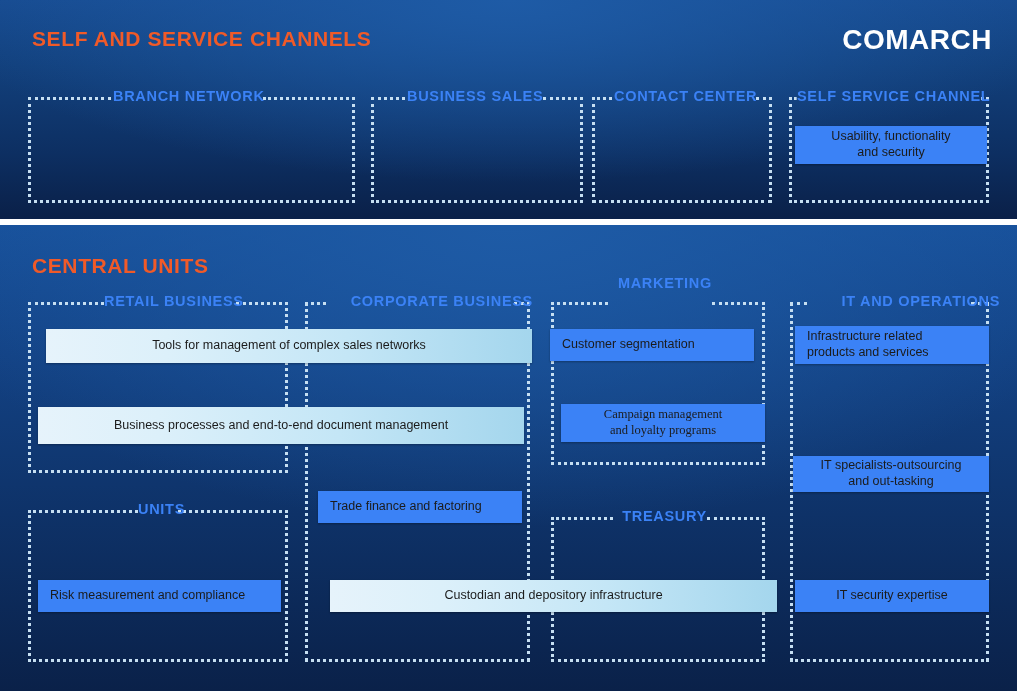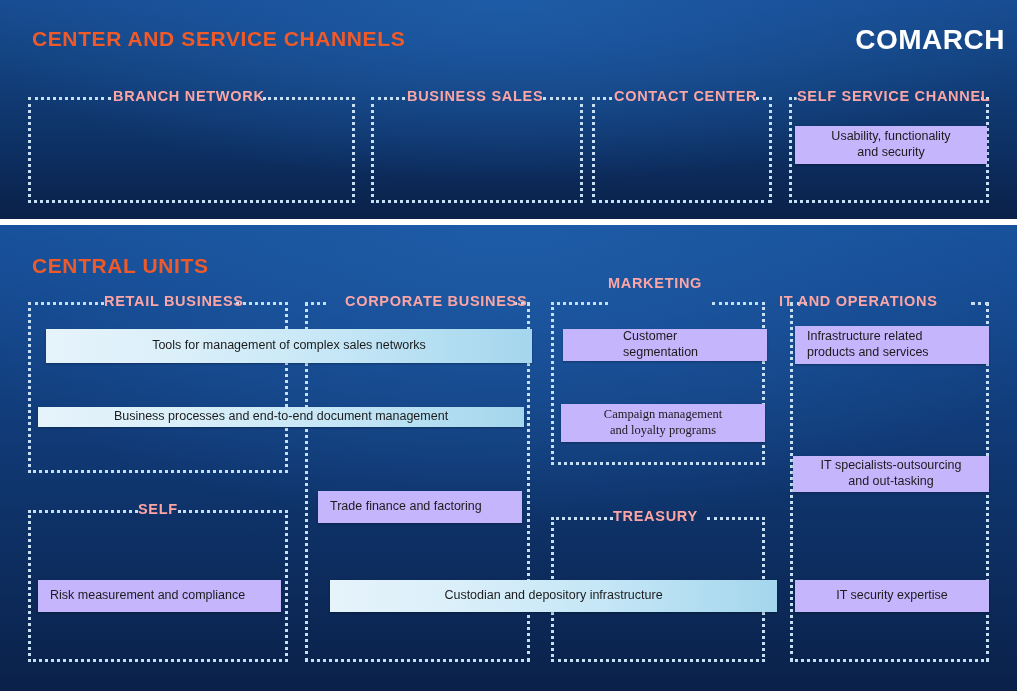--- a/index.html
+++ b/index.html
@@ -79,26 +79,26 @@
   }
   .panel-top-left,
   .panel-top-right {
     position: absolute;
     box-sizing: border-box;
     height: 0;
     border-top: 3px dotted #c6dff2;
   }
   .panel-label {
     position: absolute;
-    color: #fca5a5;
+    color: #3b82f6;
     font-size: 14.5px;
     font-weight: bold;
     letter-spacing: 0.7px;
     white-space: nowrap;
-    text-align: left;
+    text-align: right;
     line-height: 1;
   }
 
   
   .box {
     position: absolute;
     box-sizing: border-box;
     display: flex;
     align-items: center;
     background: linear-gradient(90deg, #e6f3fb 0%, #dcf0fa 25%, #c4e6f6 62%, #a4d6ed 100%);
@@ -107,33 +107,33 @@
     line-height: 1.25;
     box-shadow: 0 1px 2px rgba(0,0,0,0.30);
   }
   .box .box-text {
     width: 100%;
     padding: 0 12px;
   }
   .box.center .box-text { text-align: center; }
   .box.left .box-text { text-align: left; }
   .box.solid {
-    background: #c4b5fd;
+    background: #3b82f6;
   }
 </style>
 </head>
 <body>
 
 <div id="canvas">
 
   <div class="section top"></div>
 
-  <div class="sec-title" style="left:32px; top:27px;">CENTER AND SERVICE CHANNELS</div>
-
-  <div class="brand" style="right:12px; top:24px;">COMARCH</div>
+  <div class="sec-title" style="left:32px; top:27px;">SELF AND SERVICE CHANNELS</div>
+
+  <div class="brand" style="right:25px; top:24px;">COMARCH</div>
 
   <div class="panel" style="left:28px; top:97px; width:327px; height:106px;"></div>
   <div class="panel-top-left" style="left:28px; top:97px; width:83px;"></div>
   <div class="panel-top-right" style="left:263px; top:97px; width:92px;"></div>
   <div class="panel-label" style="left:113px; top:89px; width:148px;">BRANCH NETWORK</div>
 
   <div class="panel" style="left:371px; top:97px; width:212px; height:106px;"></div>
   <div class="panel-top-left" style="left:371px; top:97px; width:34px;"></div>
   <div class="panel-top-right" style="left:543px; top:97px; width:40px;"></div>
   <div class="panel-label" style="left:407px; top:89px; width:134px;">BUSINESS SALES</div>
@@ -170,41 +170,41 @@
   <div class="panel-label" style="left:326px; top:294px; width:188px;margin-left:19px;">CORPORATE BUSINESS</div>
 
   <div class="panel" style="left:551px; top:302px; width:214px; height:163px;"></div>
   <div class="panel-top-left" style="left:551px; top:302px; width:57px;"></div>
   <div class="panel-top-right" style="left:712px; top:302px; width:53px;"></div>
   <div class="panel-label" style="left:608px; top:276px; width:104px;">MARKETING</div>
 
   <div class="panel" style="left:790px; top:302px; width:199px; height:360px;"></div>
   <div class="panel-top-left" style="left:790px; top:302px; width:17px;"></div>
   <div class="panel-top-right" style="left:971px; top:302px; width:18px;"></div>
-  <div class="panel-label" style="left:779px; top:294px; width:164px;">IT AND OPERATIONS</div>
+  <div class="panel-label" style="left:836px; top:294px; width:164px;">IT AND OPERATIONS</div>
 
   <div class="panel" style="left:28px; top:510px; width:260px; height:152px;"></div>
   <div class="panel-top-left" style="left:28px; top:510px; width:110px;"></div>
   <div class="panel-top-right" style="left:178px; top:510px; width:110px;"></div>
-  <div class="panel-label" style="left:138px; top:502px; width:40px;">SELF</div>
+  <div class="panel-label" style="left:138px; top:502px; width:40px;">UNITS</div>
 
   <div class="panel" style="left:551px; top:517px; width:214px; height:145px;"></div>
   <div class="panel-top-left" style="left:551px; top:517px; width:62px;"></div>
   <div class="panel-top-right" style="left:707px; top:517px; width:58px;"></div>
   <div class="panel-label" style="left:613px; top:509px; width:94px;">TREASURY</div>
 
   <div class="box center" style="left:38px; top:329px; width:486px; height:34px;margin-left:8px;">
     <span class="box-text">Tools for management of complex sales networks</span>
   </div>
 
-  <div class="box center" style="left:38px; top:407px; width:486px; height:20px;">
+  <div class="box center" style="left:38px; top:407px; width:486px; height:37px;">
     <span class="box-text">Business processes and end-to-end document management</span>
   </div>
 
-  <div class="box left solid" style="left:563px; top:329px; width:204px; height:32px;padding-left:48px;">
+  <div class="box left solid" style="left:550px; top:329px; width:204px; height:32px;">
     <span class="box-text">Customer segmentation</span>
   </div>
 
   <div class="box center solid" style="left:561px; top:404px; width:204px; height:38px;font-family:Liberation Serif, serif;">
     <span class="box-text">Campaign management<br>and loyalty programs</span>
   </div>
 
   <div class="box left solid" style="left:795px; top:326px; width:194px; height:38px;">
     <span class="box-text">Infrastructure related<br>products and services</span>
   </div>

